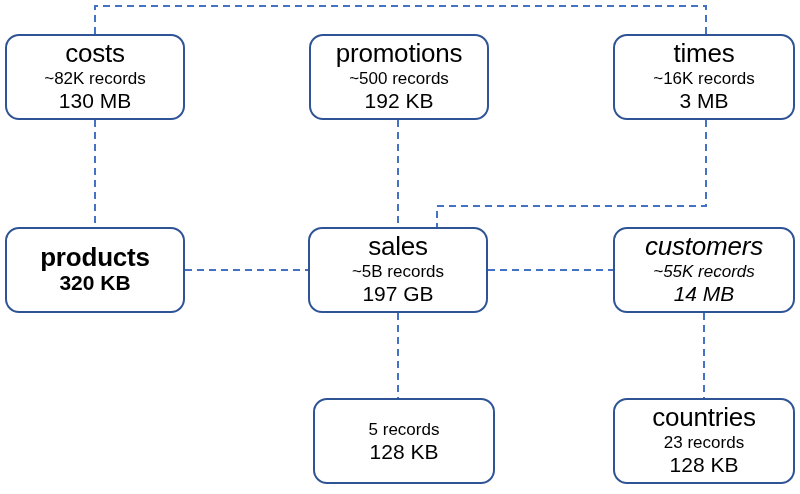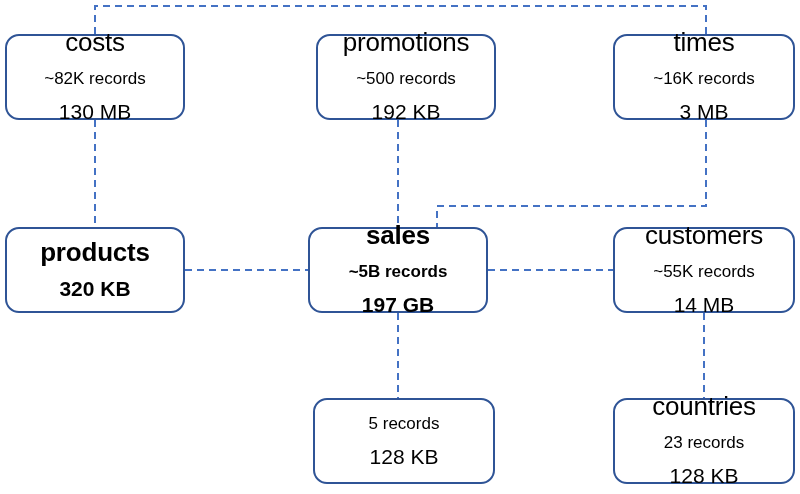--- a/index.html
+++ b/index.html
@@ -33,21 +33,20 @@
     background: #ffffff;
     border: 2px solid #2F5496;
     border-radius: 14px;
     display: flex;
     flex-direction: column;
     align-items: center;
     justify-content: center;
     text-align: center;
     color: #000000;
     z-index: 2;
-    gap: 11px;
   }
   .node-title {
     font-size: 26px;
     line-height: 1.04;
     letter-spacing: -0.2px;
     white-space: nowrap;
   }
   .node-records {
     font-size: 17px;
     line-height: 1.18;
@@ -75,40 +74,40 @@
       <polyline points="398,313 398,398" fill="none" stroke="#4472C4" stroke-width="2" stroke-dasharray="7 5"></polyline>
       <polyline points="704,313 704,398" fill="none" stroke="#4472C4" stroke-width="2" stroke-dasharray="7 5"></polyline>
     </svg>
 
   <div id="nodes-layer">
       <div class="node" style="left: 5px; top: 34px; width: 180px; height: 86px; border-color: rgb(47, 84, 150); background: rgb(255, 255, 255);">
         <div class="node-title">costs</div>
         <div class="node-records">~82K  records</div>
         <div class="node-size">130 MB</div>
       </div>
-      <div class="node" style="left: 316px; top: 34px; width: 180px; height: 86px; border-color: rgb(47, 84, 150); background: rgb(255, 255, 255);">
+      <div class="node" style="left: 309px; top: 34px; width: 180px; height: 86px; border-color: rgb(47, 84, 150); background: rgb(255, 255, 255);">
         <div class="node-title">promotions</div>
         <div class="node-records">~500  records</div>
         <div class="node-size">192 KB</div>
       </div>
       <div class="node" style="left: 613px; top: 34px; width: 182px; height: 86px; border-color: rgb(47, 84, 150); background: rgb(255, 255, 255);">
         <div class="node-title">times</div>
         <div class="node-records">~16K  records</div>
         <div class="node-size">3 MB</div>
       </div>
       <div class="node" style="left: 5px; top: 227px; width: 180px; height: 86px; border-color: rgb(47, 84, 150); background: rgb(255, 255, 255); font-weight: bold;">
         <div class="node-title">products</div>
         <div class="node-size">320 KB</div>
       </div>
-      <div class="node" style="left: 308px; top: 227px; width: 180px; height: 86px; border-color: rgb(47, 84, 150); background: rgb(255, 255, 255); font-weight: bold;">
+      <div class="node" style="left: 308px; top: 227px; width: 180px; height: 86px; border-color: rgb(47, 84, 150); background: rgb(255, 255, 255);">
         <div class="node-title">sales</div>
         <div class="node-records">~5B  records</div>
         <div class="node-size">197 GB</div>
       </div>
-      <div class="node" style="left: 613px; top: 227px; width: 182px; height: 86px; border-color: rgb(47, 84, 150); background: rgb(255, 255, 255);">
+      <div class="node" style="left: 613px; top: 227px; width: 182px; height: 86px; border-color: rgb(47, 84, 150); background: rgb(255, 255, 255); font-style: italic;">
         <div class="node-title">customers</div>
         <div class="node-records">~55K  records</div>
         <div class="node-size">14 MB</div>
       </div>
       <div class="node" style="left: 313px; top: 398px; width: 182px; height: 86px; border-color: rgb(47, 84, 150); background: rgb(255, 255, 255);">
         <div class="node-records">5  records</div>
         <div class="node-size">128 KB</div>
       </div>
       <div class="node" style="left: 613px; top: 398px; width: 182px; height: 86px; border-color: rgb(47, 84, 150); background: rgb(255, 255, 255);">
         <div class="node-title">countries</div>

